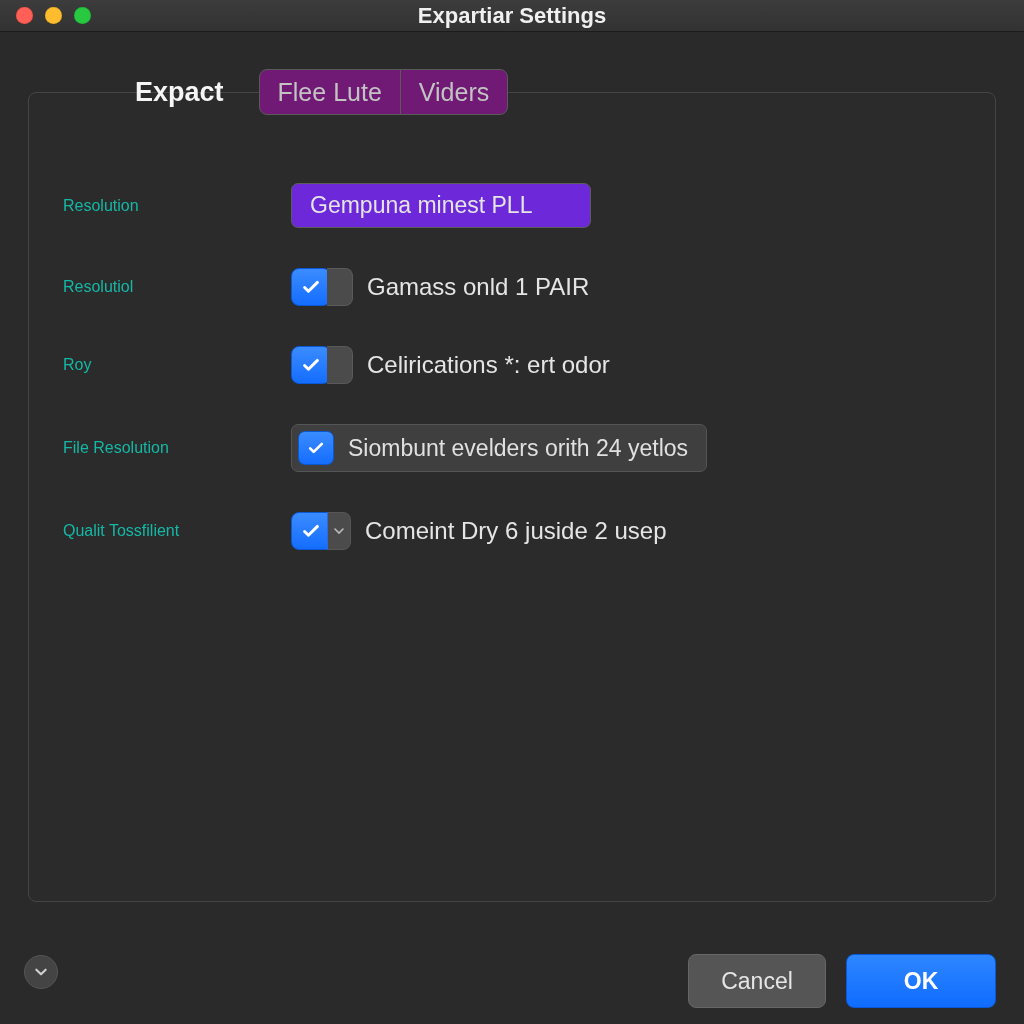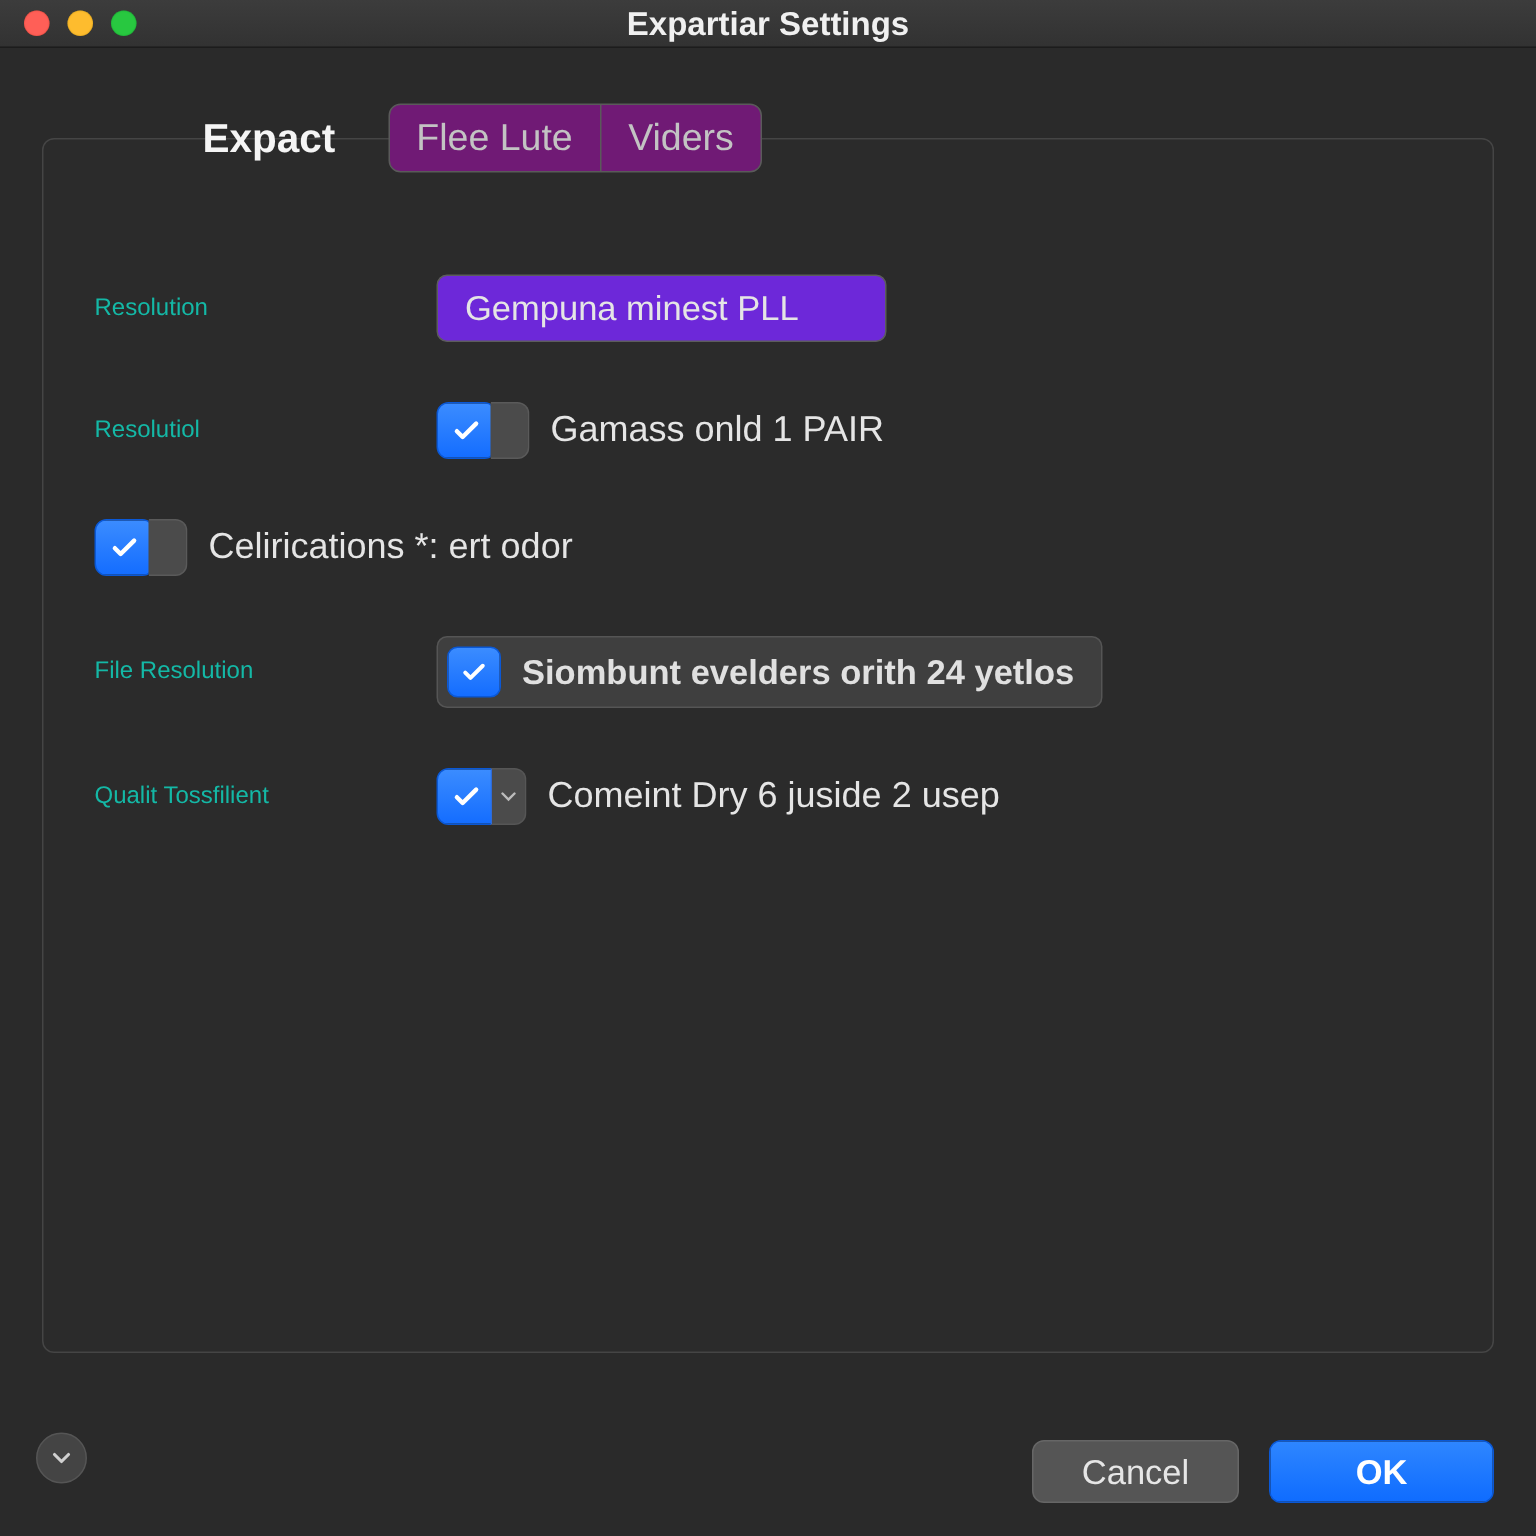--- a/index.html
+++ b/index.html
@@ -157,21 +157,20 @@
 
   
   .pill {
     background: #3f3f3f;
     border: 1px solid #555;
     border-radius: 7px;
     padding: 6px 18px 6px 6px;
     display: inline-flex;
     align-items: center;
     gap: 14px;
-    font-weight: bold;
   }
   .pill .inner-text { font-size: 23px; color: #e0e0e0; }
 
   
   .splitcheck {
     display: flex;
     align-items: center;
   }
   .splitcheck .caret {
     width: 24px; height: 38px;
@@ -202,21 +201,21 @@
     border-radius: 50%;
     background: #444;
     border: 1px solid #555;
     display: flex;
     align-items: center;
     justify-content: center;
     color: #d0d0d0;
   }
   .footer-spacer { flex: 1; }
   .btn {
-    height: 42px;
+    height: 54px;
     border-radius: 8px;
     font-size: 23px;
     display: inline-flex;
     align-items: center;
     justify-content: center;
     min-width: 138px;
     padding: 0 24px;
     margin-left: 20px;
     cursor: default;
     margin-top: 18px;
@@ -274,20 +273,21 @@
               <path d="M5 12.5l4.2 4.2L19 7" stroke="#fff" stroke-width="3.2" fill="none" stroke-linecap="round" stroke-linejoin="round"></path>
             </svg>
           </div>
           <div class="check-disabled-ext"></div>
         </div>
         <div class="valtext">Gamass onld 1 PAIR</div>
       </div>
     </div>
 
     <div class="row">
+      <div class="label">Roy</div>
       <div class="check-wrap">
         <div class="check-group">
           <div class="check blue">
             <svg width="22" height="22" viewBox="0 0 24 24">
               <path d="M5 12.5l4.2 4.2L19 7" stroke="#fff" stroke-width="3.2" fill="none" stroke-linecap="round" stroke-linejoin="round"></path>
             </svg>
           </div>
           <div class="check-disabled-ext"></div>
         </div>
         <div class="valtext">Celirications *: ert odor</div>

